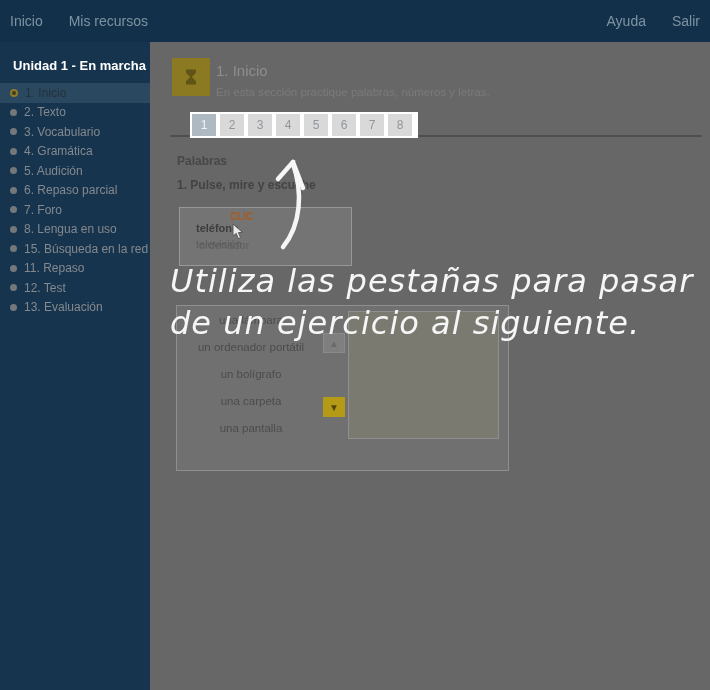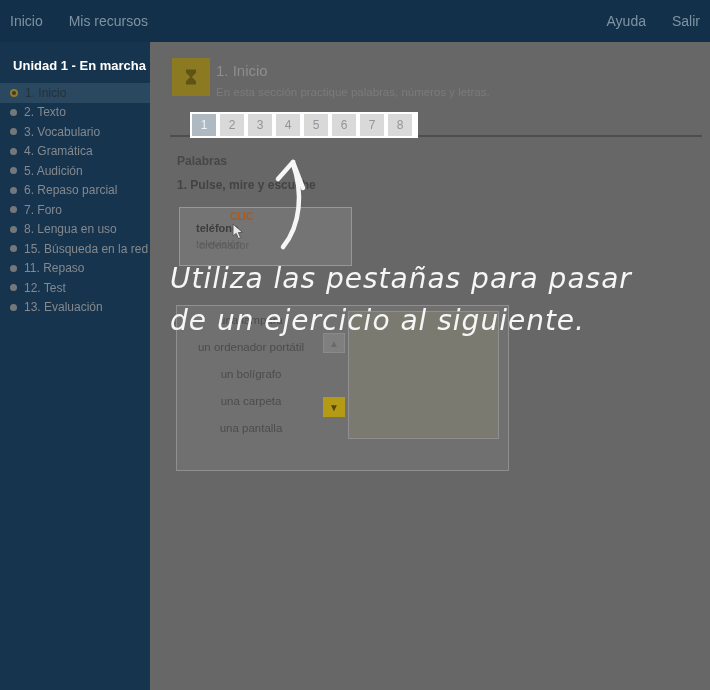--- a/index.html
+++ b/index.html
@@ -74,21 +74,21 @@
   .ex-row{height:27px;display:flex;align-items:center;justify-content:center;
     font-size:11.5px;color:#4c4c4c;white-space:nowrap;}
   .ctrl-btn{position:absolute;width:22px;height:20px;border:none;cursor:pointer;
     display:flex;align-items:center;justify-content:center;font-size:10px;padding:0;}
   .ctrl-up{left:146px;top:27px;background:#7f7f7f;color:#6a6a6a;border:1px solid #8a8a8a;box-sizing:border-box;}
   .ctrl-down{left:146px;top:91px;background:#b49a15;color:#544708;}
   .image-panel{position:absolute;left:171px;top:5px;width:151px;height:128px;
     background:#7a7a71;border:1px solid #8f8f8f;box-sizing:border-box;}
   
   .tut-text{
-    position:absolute;color:#f6f6f6;font-size:28px;font-style:italic;
+    position:absolute;color:#f6f6f6;font-size:32px;font-style:italic;
     font-family:"DejaVu Sans",sans-serif;letter-spacing:1px;white-space:nowrap;
   }
   .tut-line1{left:20px;top:220px;}
   .tut-line2{left:20px;top:262px;}
   .tut-arrow{position:absolute;left:0;top:0;pointer-events:none;}
 </style>
 </head>
 <body>
 
 <div class="screen">

